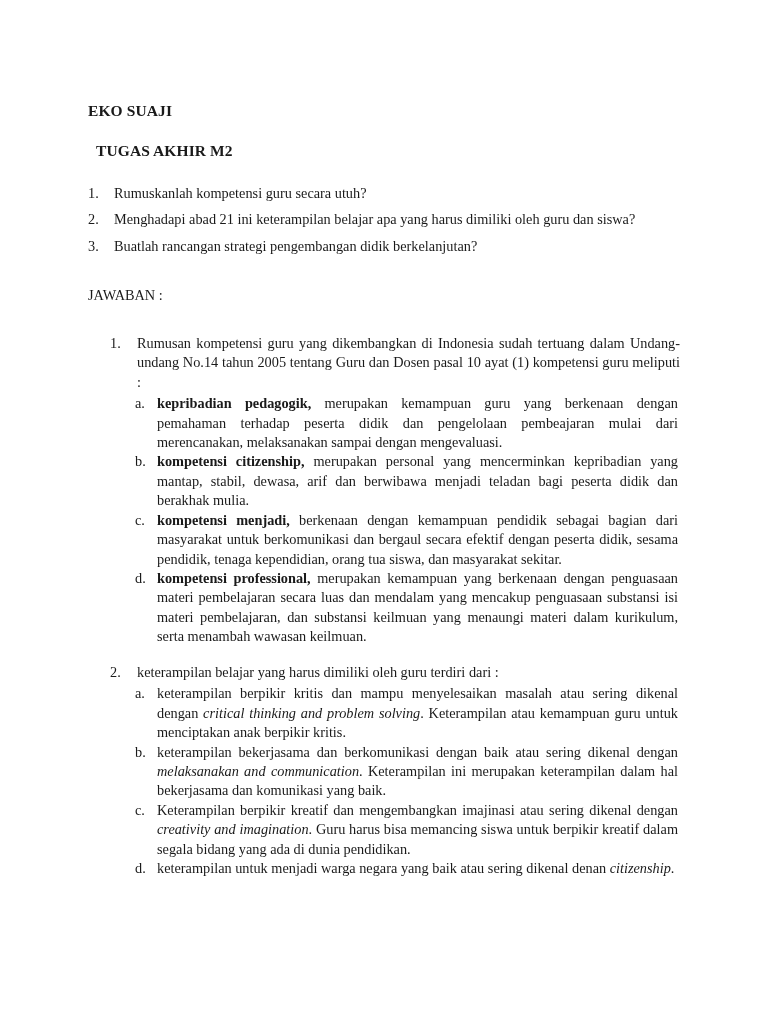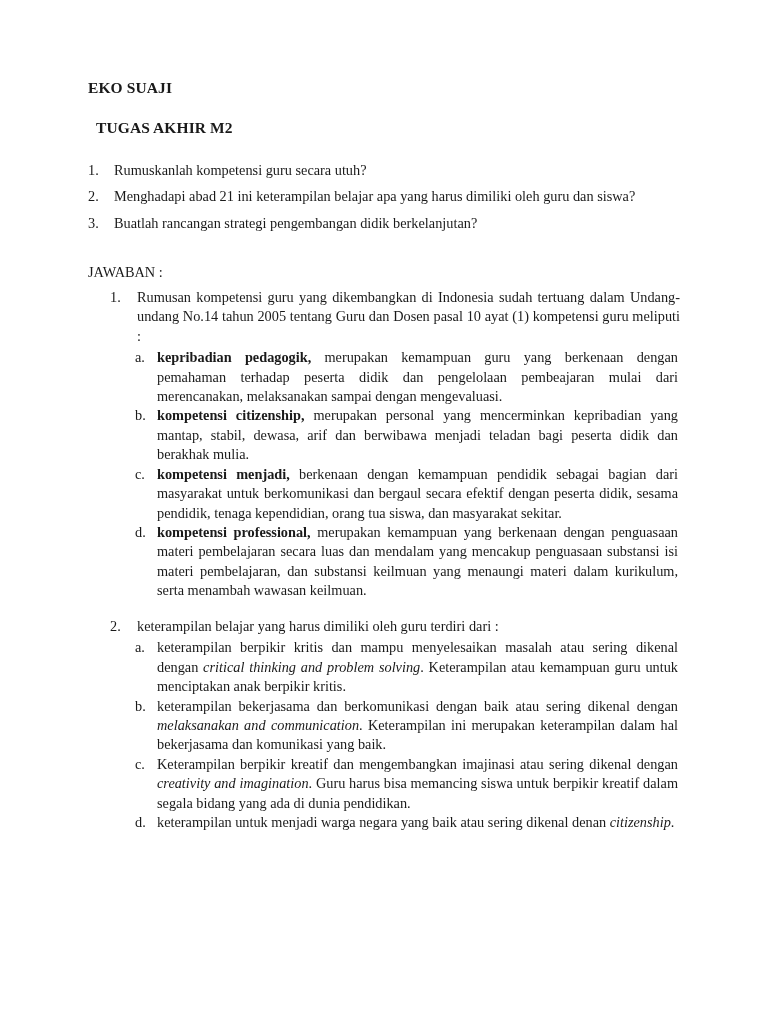--- a/index.html
+++ b/index.html
@@ -13,21 +13,21 @@
     font-family: "Liberation Serif", "DejaVu Serif", serif;
     color: #1a1a1a;
     overflow: hidden;
   }
   .page {
     position: relative;
     width: 768px;
     height: 1024px;
     background: #ffffff;
     box-sizing: border-box;
-    padding: 80px 88px 0 88px;
+    padding: 103px 88px 0 88px;
   }
   .doc-title {
     font-size: 15.5px;
     font-weight: bold;
     letter-spacing: 0.1px;
     line-height: 1.0;
     margin: 0 0 24px 0;
   }
   .doc-subtitle {
     font-size: 15.5px;
@@ -62,21 +62,21 @@
   
   .q-list { margin: 0; padding: 0; }
   .q-row { margin-bottom: 7px; }
   .q-row .marker { width: 26px; }
   .q-row .body-text { width: 565px; max-width: 565px; }
 
   
   .jawaban {
     font-size: 14.3px;
     line-height: 1.36;
-    margin: 30px 0 5px 0;
+    margin: 30px 0 28px 0;
   }
 
   
   .a-list { margin: 0; padding: 0 0 0 22px; }
   .a-row { margin-bottom: 2px; }
   .a-row .marker { width: 27px; }
   .a-row .body-text { width: 543px; max-width: 543px; }
 
   
   .sub-list { margin: 0; padding: 0 0 0 25px; }

